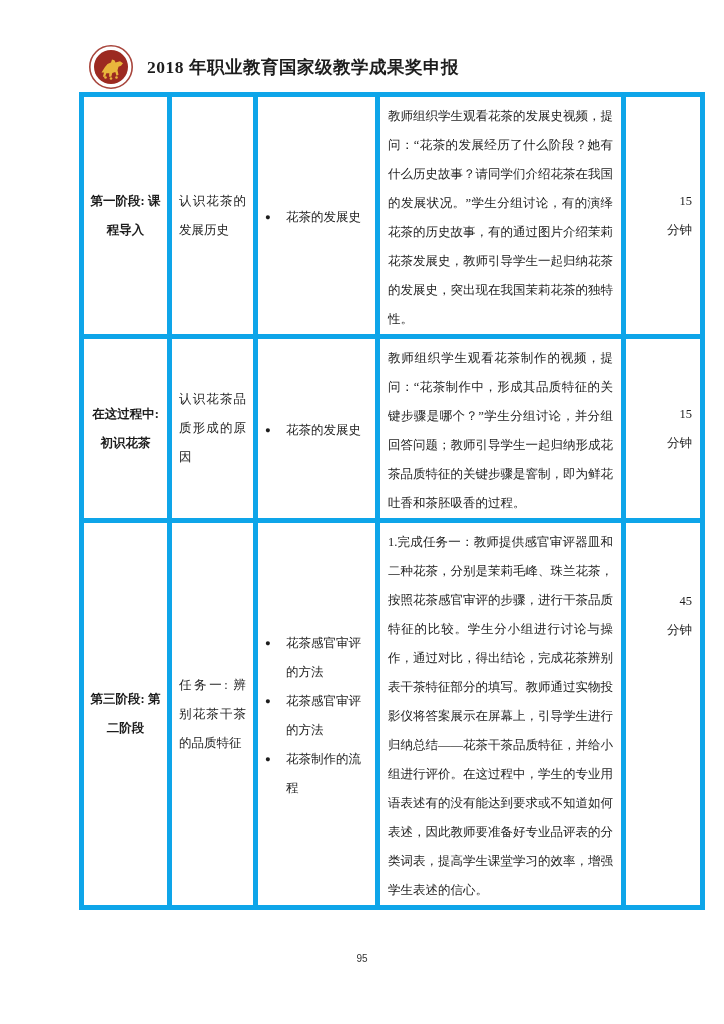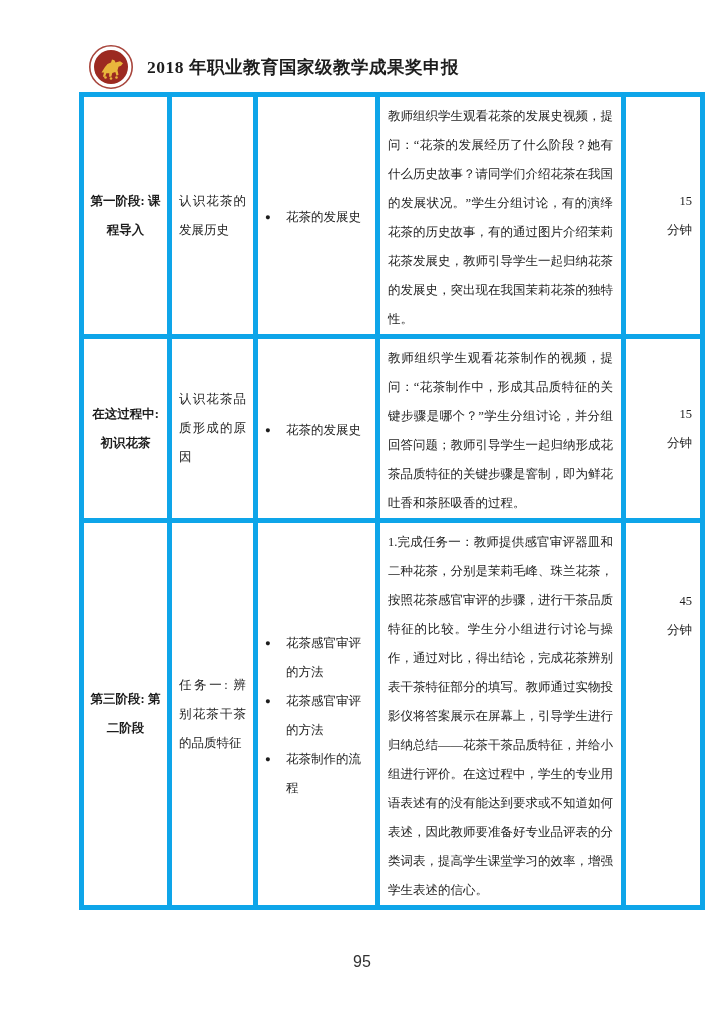--- a/index.html
+++ b/index.html
@@ -34,21 +34,21 @@
   .c3 { vertical-align:top; padding:4px 2px 0 7px; }
   .c4 { vertical-align:top; padding:5px 8px 0 8px; text-align:justify; }
   .c5 { text-align:right; padding:0 8px; }
   .row-2 .c5 { vertical-align:top; padding-top:64px; }
   .bullet-item { display:flex; }
   .bullet-item .dot { width:21px; font-size:9.5px; line-height:29px; }
   .bullet-item .txt { flex:1; }
 
   .footer {
     position:absolute; top:953px; left:0; width:100%;
-    text-align:center; font-size:16px; color:#333333;
+    text-align:center; font-size:10px; color:#333333;
     font-family:"Liberation Sans","DejaVu Sans",sans-serif;
   }
 </style>
 </head>
 <body>
 
 <div class="page">
 
   <div class="header">
     <span class="logo">

